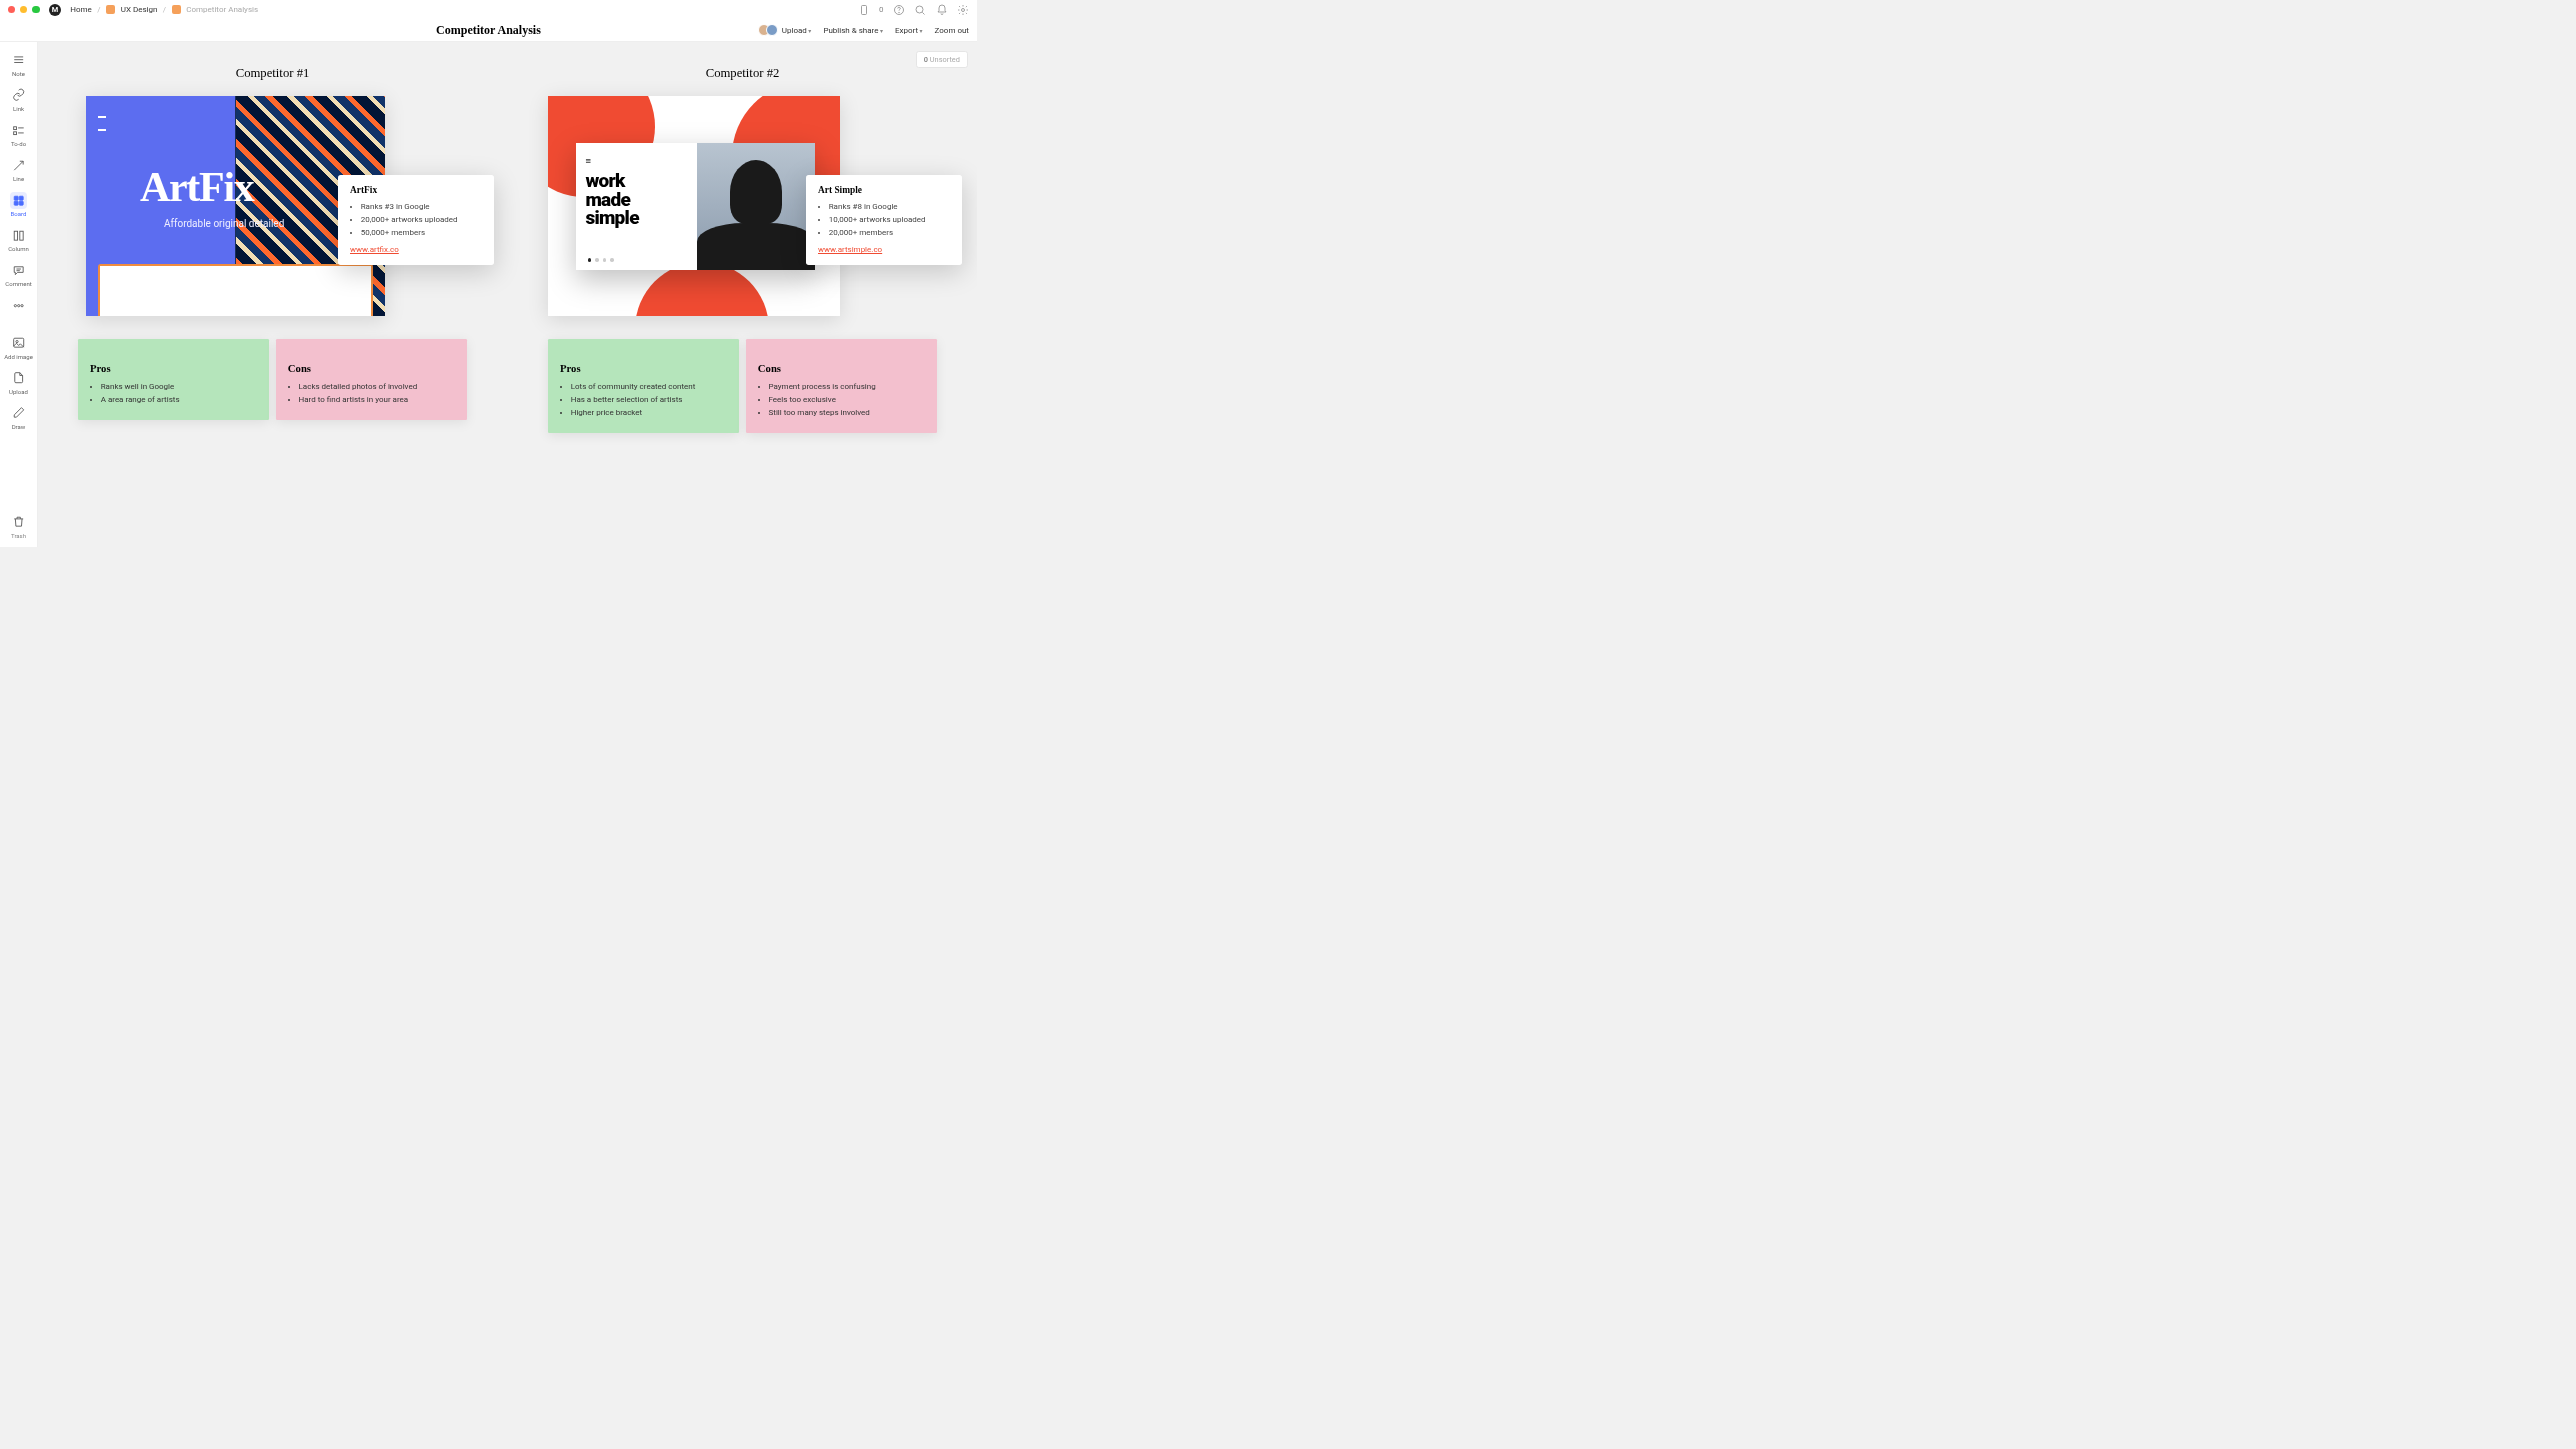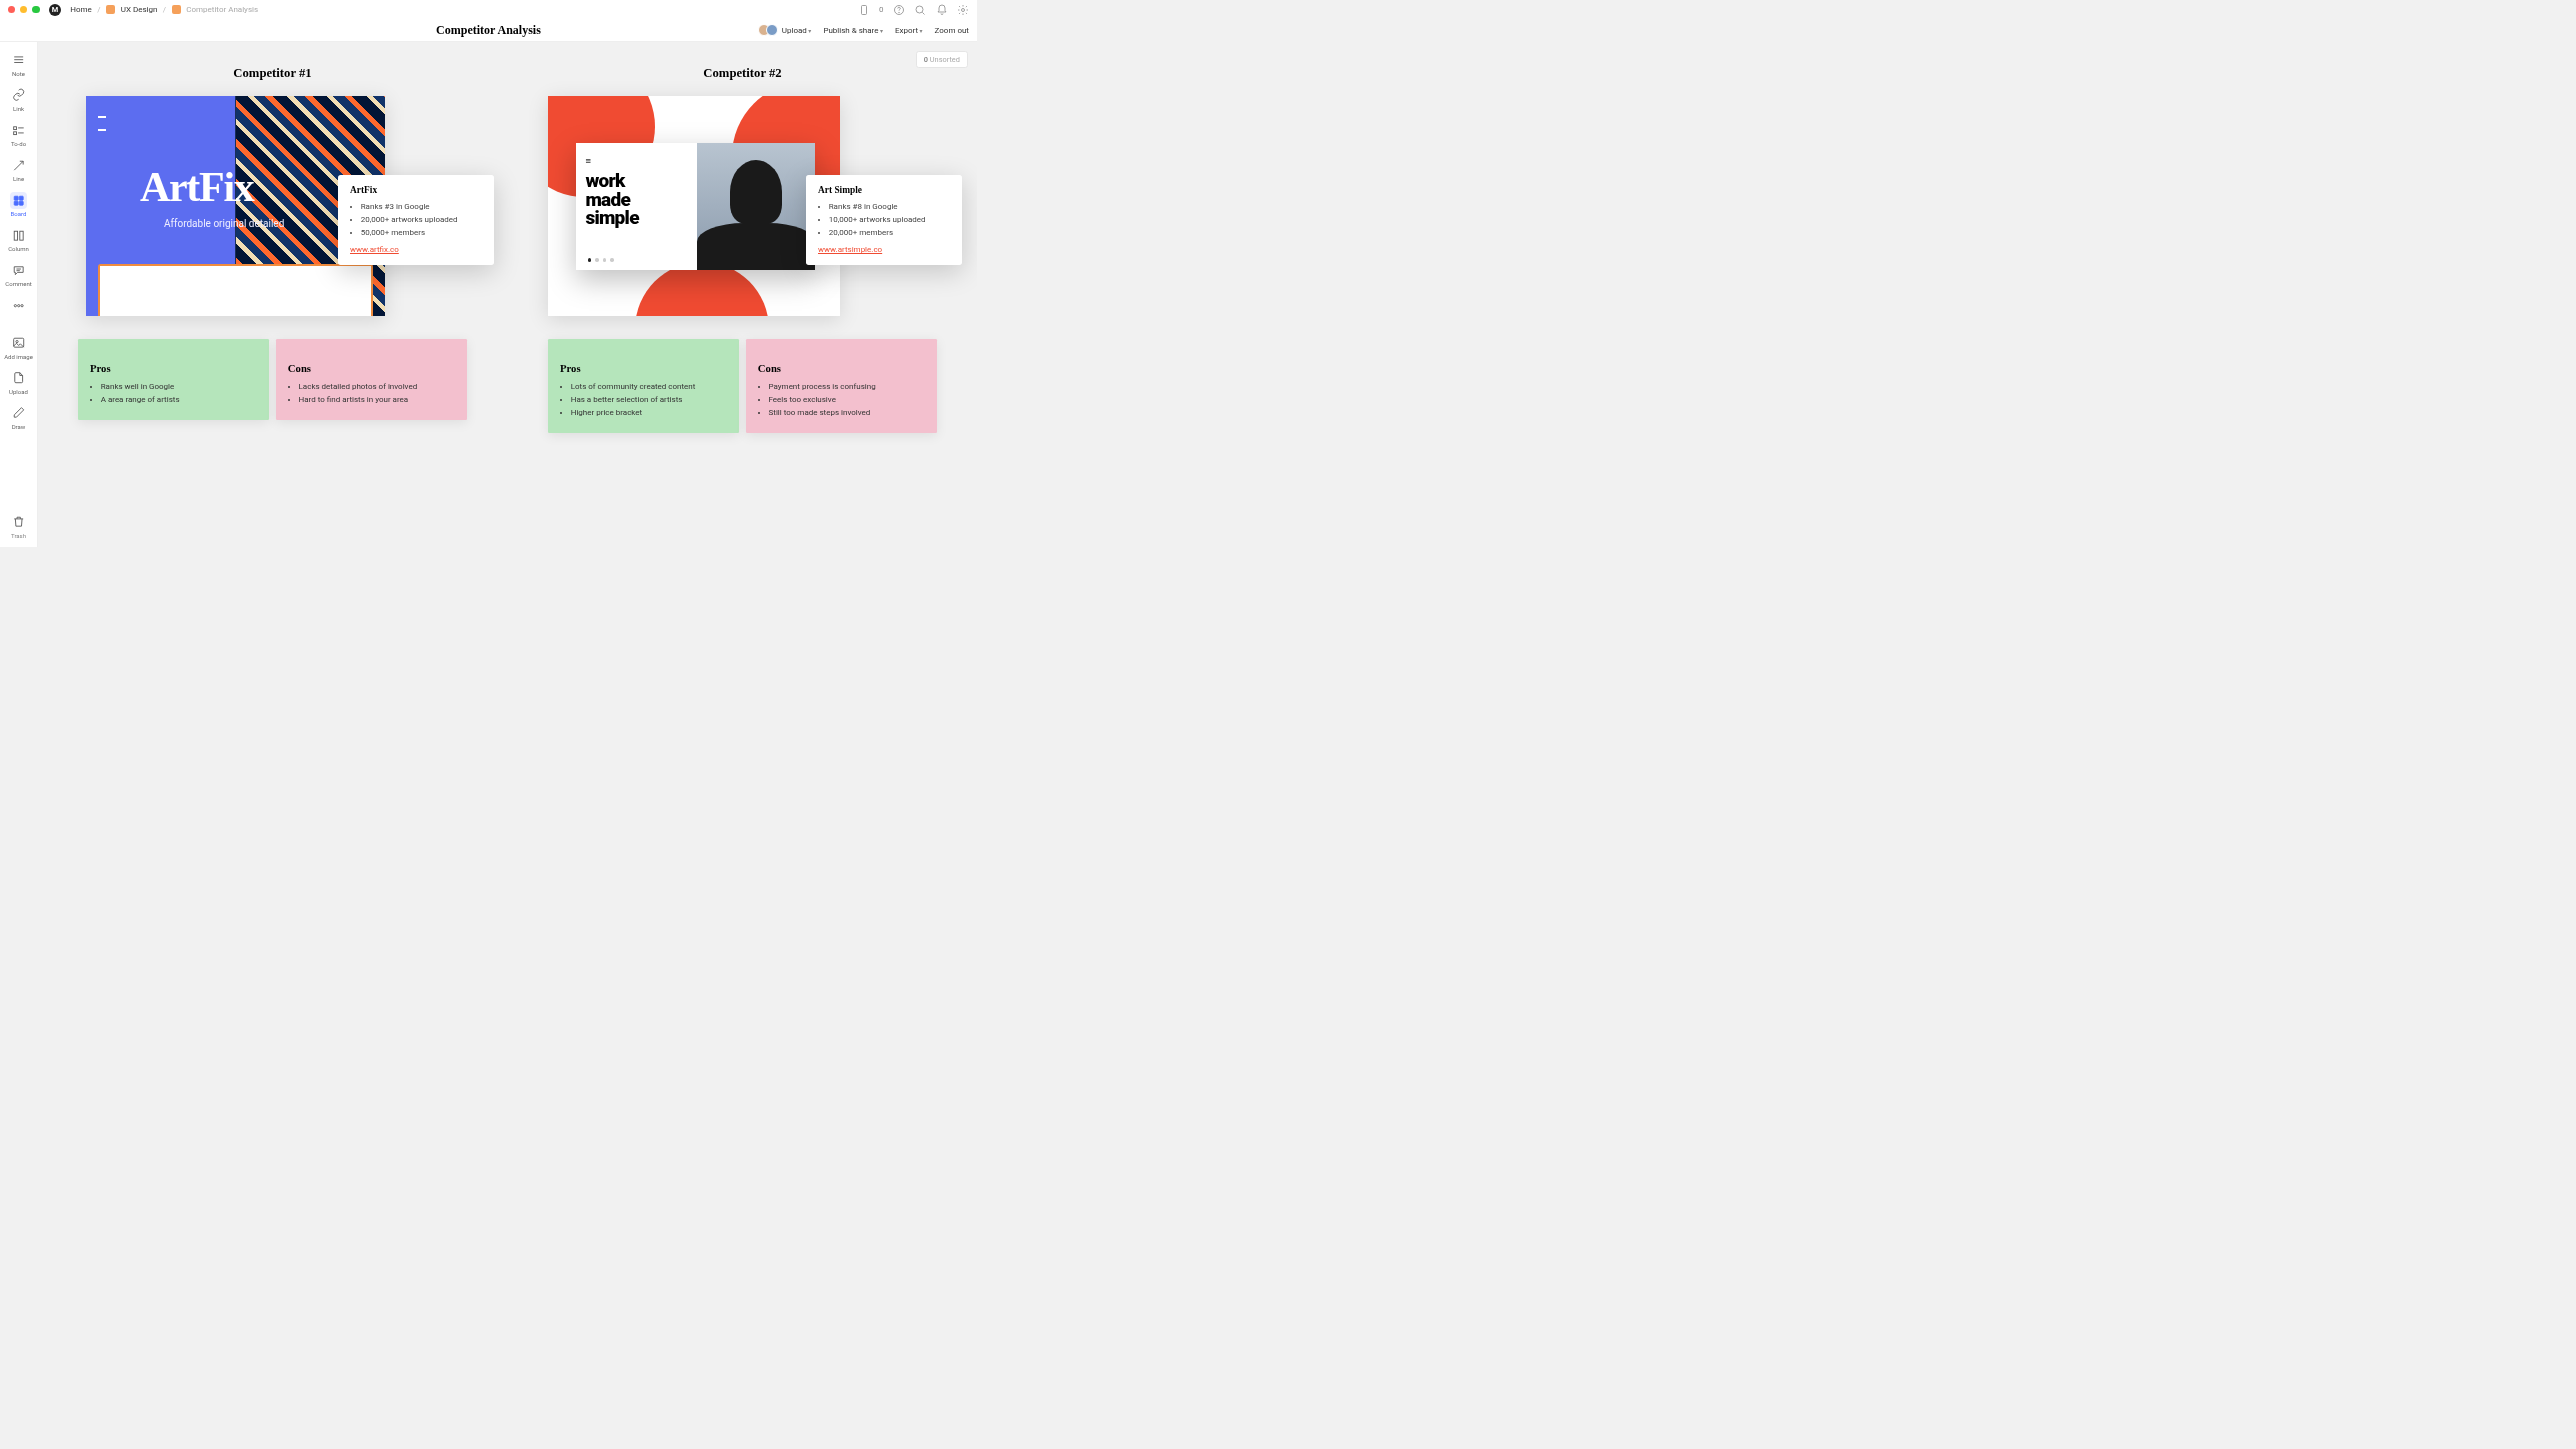--- a/index.html
+++ b/index.html
@@ -44,21 +44,21 @@
 .trash .ti { width: 17.4px; height: 17.4px; display: flex; align-items: center; justify-content: center; }
 .trash .tl2 { font-size: 6px; color: #888; }
 
 
 .canvas { position: absolute; left: 38px; right: 0; top: 42px; bottom: 0; background: #f1f1f1; overflow: hidden; }
 .unsorted { position: absolute; top: 9.4px; right: 9.4px; background: #fff; border: 0.7px solid #e5e5e5; border-radius: 2.7px; padding: 2.7px 6.7px; font-size: 7.4px; color: #aaa; }
 .unsorted b { color: #888; font-weight: 600; }
 
 .sections { display: flex; gap: 81px; padding: 24px 40px 0 40px; }
 .col { width: 396px; }
-.colh { font-family: Georgia, serif; font-size: 12.7px; font-weight: 700; text-align: center; margin-bottom: 14.8px; }
+.colh { font-family: Georgia, serif; font-size: 12.7px; font-weight: 400; text-align: center; margin-bottom: 14.8px; }
 
 
 .hero { position: relative; width: 299px; height: 220px; margin-left: 8px; box-shadow: 0 4px 20px rgba(0,0,0,0.12); background: #fff; }
 .hero1 { background: linear-gradient(90deg, #5c6df0 0%, #5c6df0 50%, #1a2e5a 50%, #3a5a9a 100%); overflow: hidden; }
 .paint { position: absolute; right: 0; top: 0; width: 50%; height: 100%; background: repeating-linear-gradient(45deg, #1b3a6b 0 8px, #ff6b35 8px 13.4px, #0d1f3d 13.4px 23.5px, #e8d5b0 23.5px 28px); filter: contrast(1.1); }
 .hero1 .logo { position: absolute; left: 12px; top: 12px; width: 20px; height: 4px; }
 .hero1 .logo::before, .hero1 .logo::after { content: ""; display: inline-block; width: 8px; height: 2px; background: #fff; margin-right: 2.7px; }
 .hero1 .brand { position: absolute; left: 54px; top: 67px; color: #fff; font-family: Georgia, serif; font-size: 42px; font-weight: 800; letter-spacing: -1.3px; }
 .hero1 .tag { position: absolute; left: 78px; top: 122px; color: #eef; font-size: 10px; }
 .hero1 .wbox { position: absolute; left: 12px; bottom: 0; width: 275px; height: 52px; background: #fff; border-radius: 2.7px 2.7px 0 0; border: 2px solid #f08c3e; border-bottom: none; }
@@ -384,20 +384,20 @@
             <li>Lots of community created content</li>
             <li>Has a better selection of artists</li>
             <li>Higher price bracket</li>
           </ul>
         </div>
         <div class="pc cons">
           <h5>Cons</h5>
           <ul>
             <li>Payment process is confusing</li>
             <li>Feels too exclusive</li>
-            <li>Still too made steps involved</li>
+            <li>Still too many steps involved</li>
           </ul>
         </div>
       </div>
     </div>
   </div>
 </div>
 
 
 </body></html>

